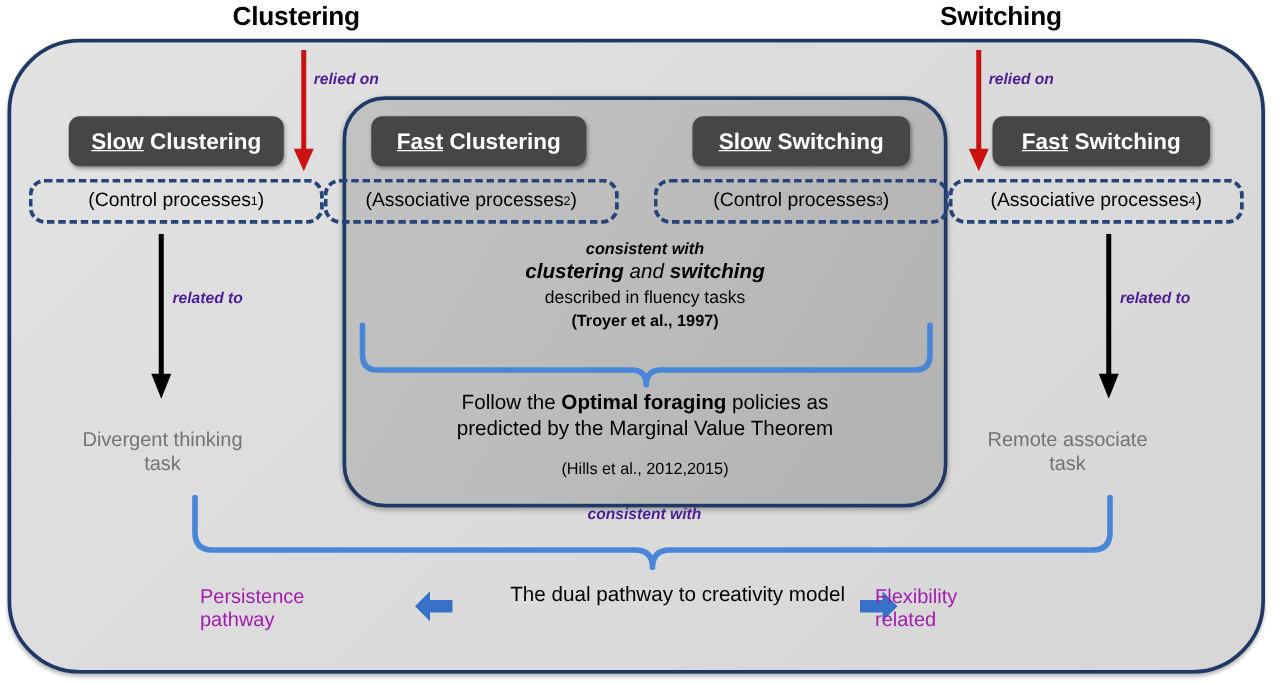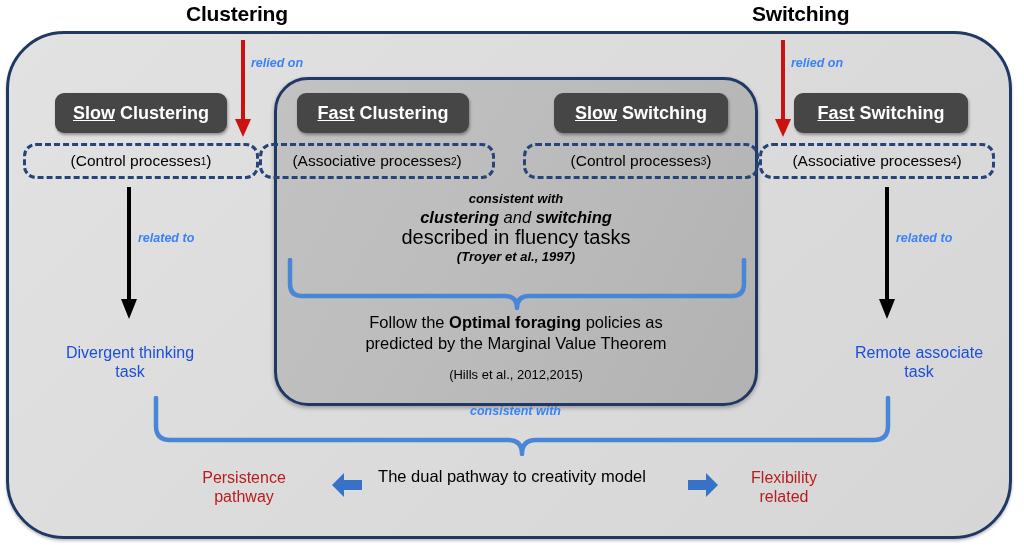--- a/index.html
+++ b/index.html
@@ -65,74 +65,74 @@
   #dash-2{left:259px;top:143px;width:236px;}
   #dash-3{left:523px;top:143px;width:236px;}
   #dash-4{left:759px;top:143px;width:236px;}
 
   
   .red-arrow{position:absolute;width:22px;}
   #red-arrow-left{left:232px;top:40px;height:98px;}
   #red-arrow-right{left:772px;top:40px;height:98px;}
   .lbl-italic{
     position:absolute;font-size:12.5px;font-style:italic;font-weight:bold;
-    white-space:nowrap;color:#3b82f6;
+    white-space:nowrap;color:#4c1d95;
   }
   #relied-on-left{left:251px;top:56px;}
   #relied-on-right{left:791px;top:56px;}
 
   
   .black-arrow{position:absolute;width:22px;}
   #black-arrow-left{left:118px;top:187px;height:133px;}
   #black-arrow-right{left:876px;top:187px;height:133px;}
   #related-to-left{left:138px;top:231px;}
   #related-to-right{left:896px;top:231px;}
 
   
   .task-label{
     position:absolute;text-align:center;font-size:16px;line-height:19px;
-    white-space:pre-line;color:#1d4ed8;
+    white-space:pre-line;color:#737373;
   }
   #task-divergent{left:40px;top:343px;width:180px;}
-  #task-remote{left:829px;top:343px;width:180px;}
+  #task-remote{left:764px;top:343px;width:180px;}
 
   
   #centre-top{
     position:absolute;left:280px;top:190px;width:472px;text-align:center;
   }
   #centre-top .ln1{font-size:13px;font-style:italic;font-weight:bold;line-height:17px;}
   #centre-top .ln2{font-size:16.5px;line-height:20px;font-style:italic;}
   #centre-top .ln2 b{font-weight:bold;}
-  #centre-top .ln3{font-size:20px;line-height:20px;}
-  #centre-top .ln4{font-size:13px;font-weight:bold;line-height:20px;font-style:italic;}
+  #centre-top .ln3{font-size:14px;line-height:20px;}
+  #centre-top .ln4{font-size:13px;font-weight:bold;line-height:20px;}
 
   #centre-bottom{
     position:absolute;left:280px;top:312px;width:472px;text-align:center;
   }
   #centre-bottom .big{font-size:16.5px;line-height:21px;}
   #centre-bottom .big b{font-weight:bold;}
   #centre-bottom .cite{font-size:13px;font-weight:normal;line-height:20px;margin-top:11px;}
 
   
   .brace{position:absolute;}
   #brace-inner{left:286px;top:258px;width:462px;height:52px;}
   #brace-outer{left:152px;top:396px;width:740px;height:60px;}
 
   
   #consistent-with-outer{left:470px;top:404px;}
 
   
   #bottom-centre{
-    position:absolute;left:332px;top:466px;width:360px;text-align:center;
+    position:absolute;left:316px;top:466px;width:360px;text-align:right;
   }
   #bottom-centre .mdl{font-size:16.5px;line-height:20px;}
   #bottom-centre .cite{font-size:13px;font-weight:bold;line-height:20px;margin-top:6px;}
   .path-label{
-    position:absolute;text-align:center;font-size:16px;line-height:19px;
-    white-space:pre-line;color:#b91c1c;
+    position:absolute;text-align:left;font-size:16px;line-height:19px;
+    white-space:pre-line;color:#a21caf;
   }
   #path-persistence{left:160px;top:468px;width:168px;}
   #path-flexibility{left:700px;top:468px;width:168px;}
   .block-arrow{position:absolute;width:34px;height:30px;}
   #arrow-left-block{left:330px;top:470px;}
   #arrow-right-block{left:686px;top:470px;}
 </style>
 </head>
 <body>
 

